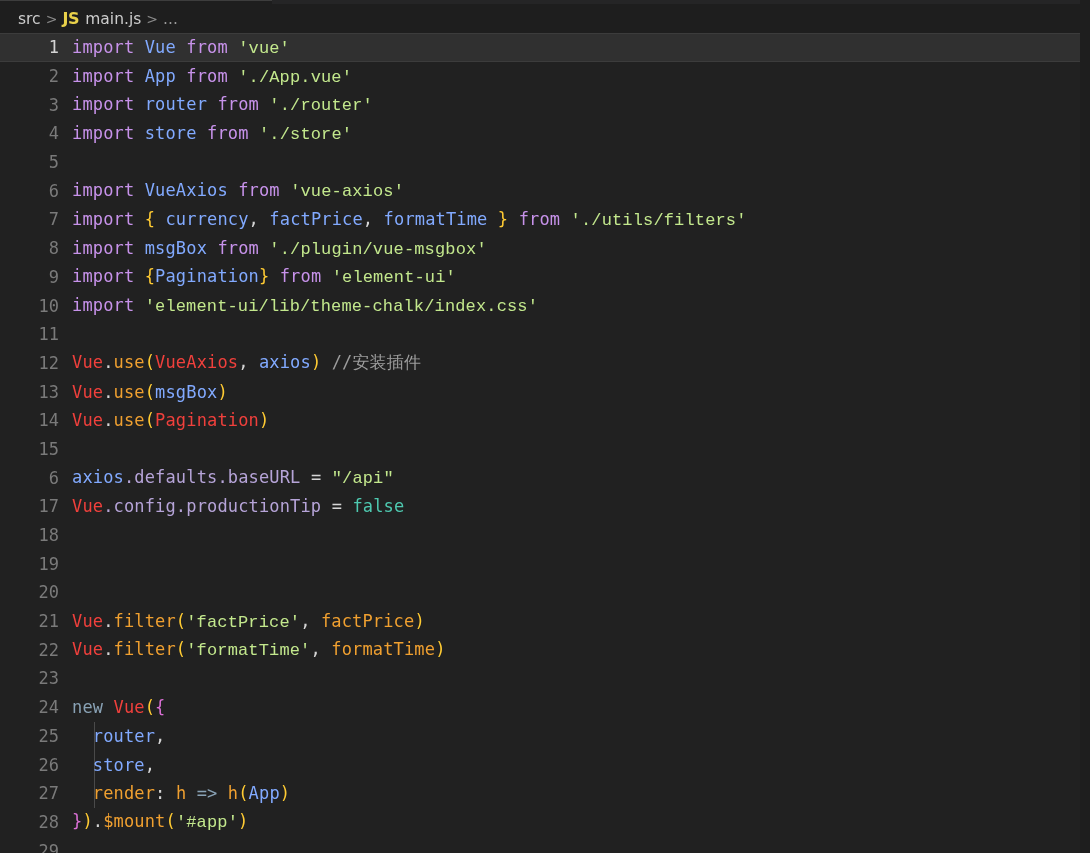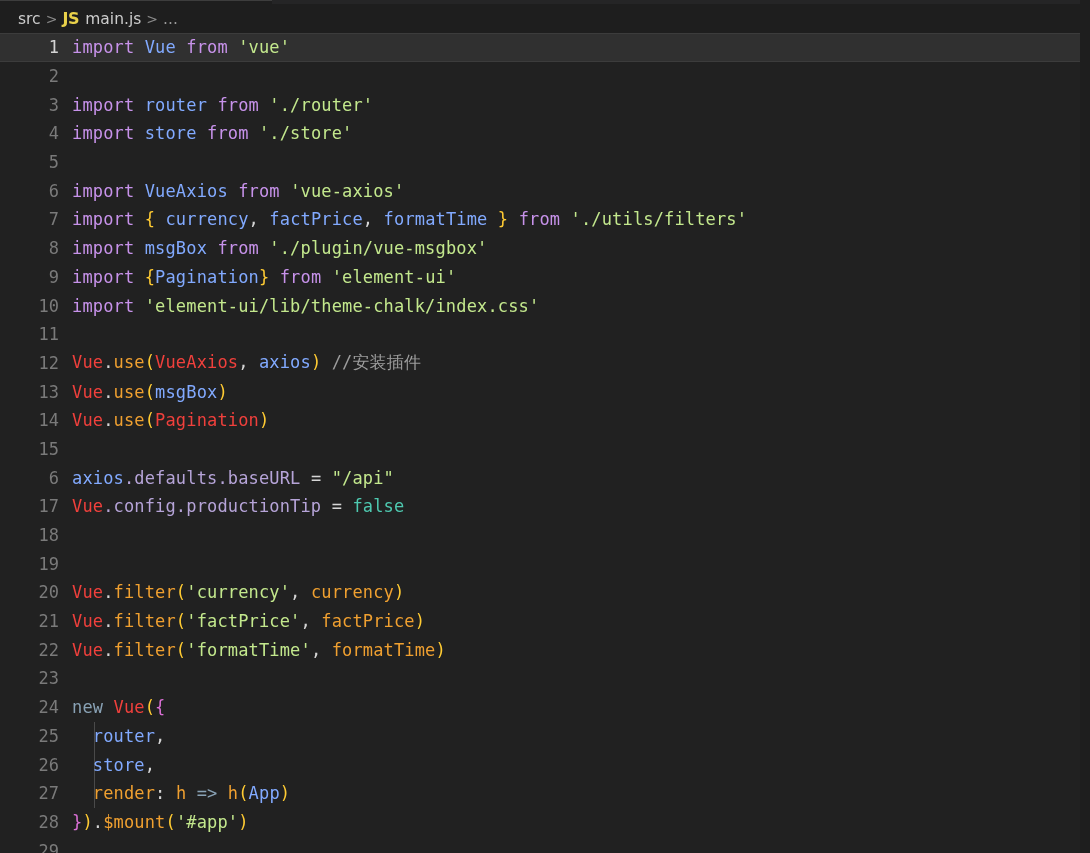--- a/index.html
+++ b/index.html
@@ -129,21 +129,21 @@
     background: #4a4a4a;
     z-index: 1;
     top: 0;
     height: 28.7px;
   }
 
   
   .t-kw       { color: #c792ea; }   
   .t-kw2      { color: #89a2b5; }   
   .t-var      { color: #82aaff; }   
-  .t-str      { color: #c3e88d; }   
+  .t-str      { color: #c3e88d; font-family: Liberation Mono, monospace; }   
   .t-class    { color: #f0403c; }   
   .t-propl    { color: #b6a4d8; }
   .t-fn       { color: #f0a030; }   
   .t-punct    { color: #d6d6d6; }   
   .t-brace-y  { color: #ffcb33; }   
   .t-brace-m  { color: #da70d6; }   
   .t-comment  { color: #9d9d9d; }   
   .t-bool     { color: #4ec9b0; margin-top: 32px; }   
   .t-param    { color: #f0a030; }   
   .t-arrow    { color: #89a2b5; }
@@ -169,20 +169,21 @@
 
   <div class="editor">
 
     <div class="row active-line">
       <div class="gutter">1</div>
       <div class="code"><span class="t-kw">import</span> <span class="t-var">Vue</span> <span class="t-kw">from</span> <span class="t-str">'vue'</span></div>
     </div>
 
     <div class="row">
       <div class="gutter">2</div>
+      <div class="code"><span class="t-kw">import</span> <span class="t-var">App</span> <span class="t-kw">from</span> <span class="t-str">'./App.vue'</span></div>
     </div>
 
     <div class="row">
       <div class="gutter">3</div>
       <div class="code"><span class="t-kw">import</span> <span class="t-var">router</span> <span class="t-kw">from</span> <span class="t-str">'./router'</span></div>
     </div>
 
     <div class="row">
       <div class="gutter">4</div>
       <div class="code"><span class="t-kw">import</span> <span class="t-var">store</span> <span class="t-kw">from</span> <span class="t-str">'./store'</span></div>
@@ -257,21 +258,20 @@
       <div class="code"></div>
     </div>
 
     <div class="row">
       <div class="gutter">19</div>
       <div class="code"></div>
     </div>
 
     <div class="row">
       <div class="gutter">20</div>
-      <div class="code"><span class="t-class">Vue</span><span class="t-punct">.</span><span class="t-fn">filter</span><span class="t-brace-y">(</span><span class="t-str">'currency'</span><span class="t-punct">,</span> <span class="t-fn">currency</span><span class="t-brace-y">)</span></div>
     </div>
 
     <div class="row">
       <div class="gutter">21</div>
       <div class="code"><span class="t-class">Vue</span><span class="t-punct">.</span><span class="t-fn">filter</span><span class="t-brace-y">(</span><span class="t-str">'factPrice'</span><span class="t-punct">,</span> <span class="t-fn">factPrice</span><span class="t-brace-y">)</span></div>
     </div>
 
     <div class="row">
       <div class="gutter">22</div>
       <div class="code"><span class="t-class">Vue</span><span class="t-punct">.</span><span class="t-fn">filter</span><span class="t-brace-y">(</span><span class="t-str">'formatTime'</span><span class="t-punct">,</span> <span class="t-fn">formatTime</span><span class="t-brace-y">)</span></div>

